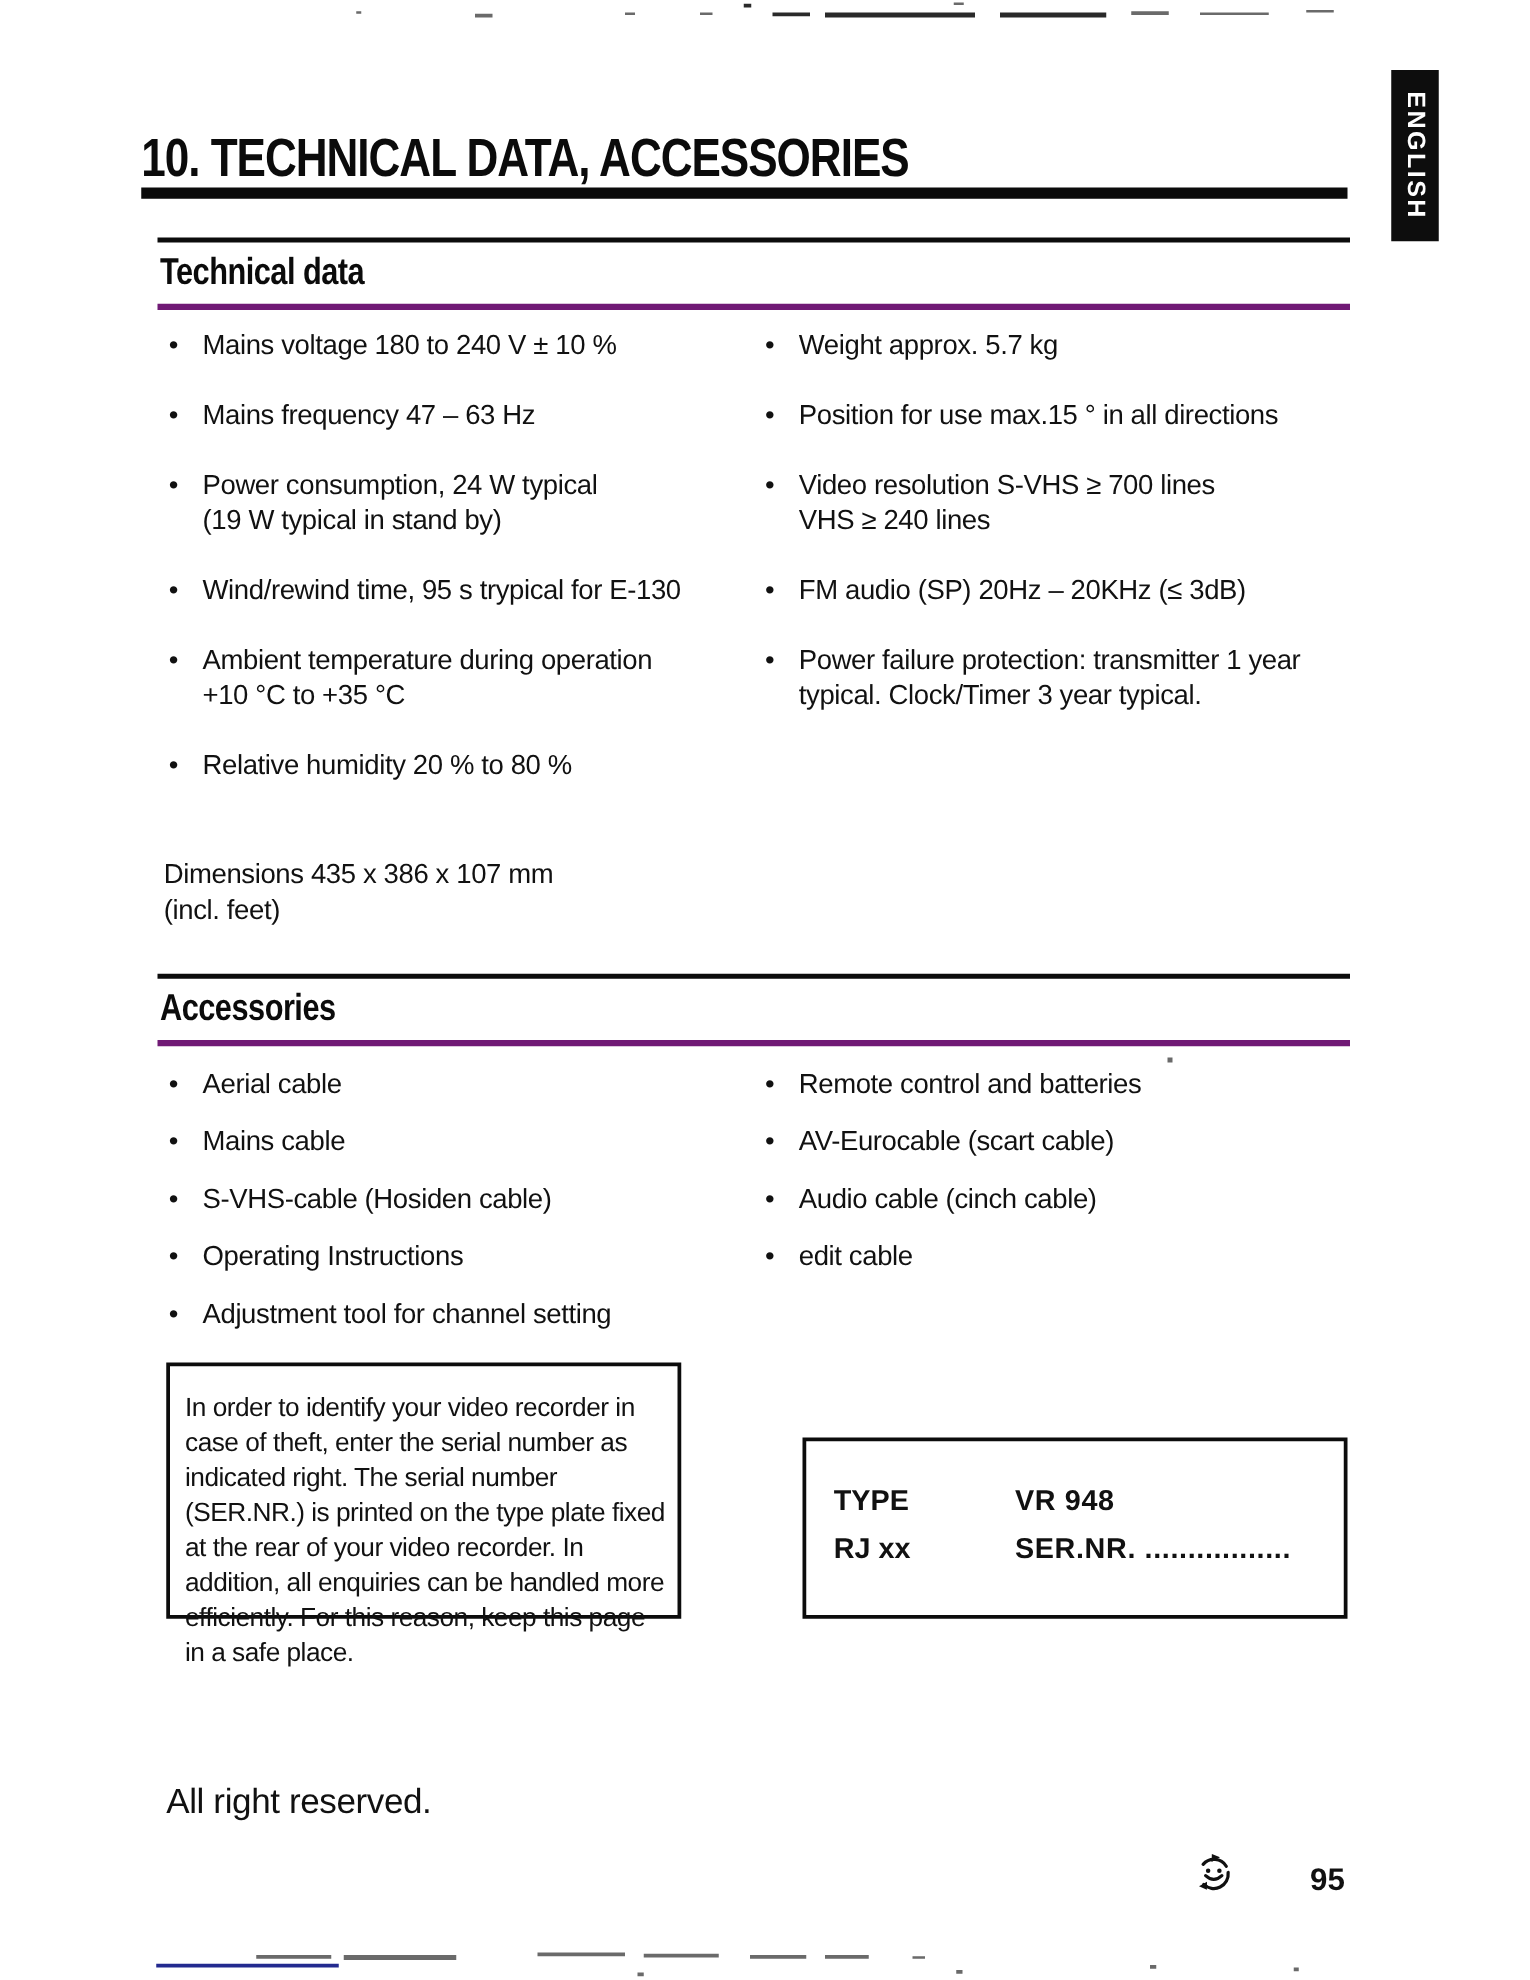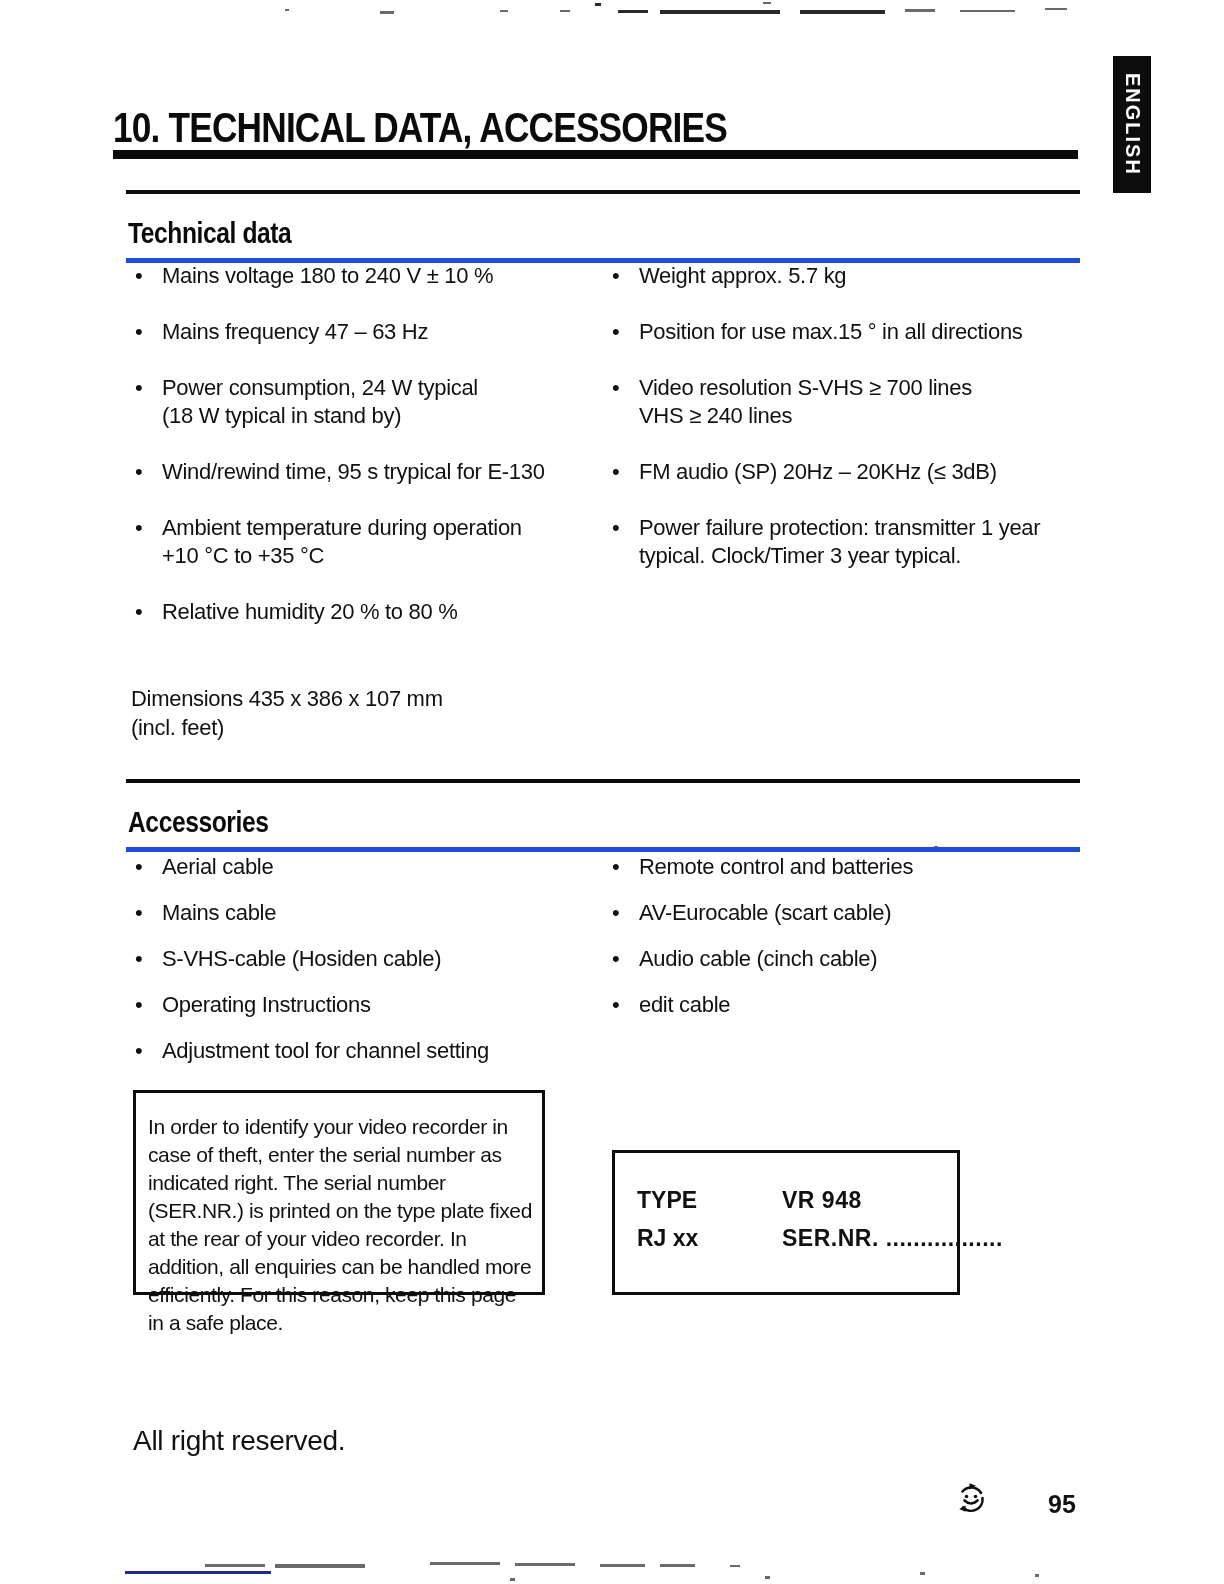--- a/index.html
+++ b/index.html
@@ -27,22 +27,22 @@
     font-size:43px;font-weight:bold;letter-spacing:-1px;
     transform:scaleX(0.82);transform-origin:left top;
     white-space:nowrap;color:#0b0b0b;
   }
   .title-rule{
     position:absolute;left:113px;top:150px;width:965px;height:9px;background:#0b0b0b;
   }
   
   .sec-head{
     position:absolute;left:126px;width:952px;
-    border-top:4px solid #0c0c0c;border-bottom:5px solid #1d4ed8;
-    padding:22px 0 8px 2px;
+    border-top:4px solid #0c0c0c;border-bottom:5px solid #701a75;
+    padding:7px 0 8px 2px;
   }
   .sec-head .txt{
     display:inline-block;font-size:30px;font-weight:bold;letter-spacing:-0.5px;
     transform:scaleX(0.82);transform-origin:left top;white-space:nowrap;color:#0b0b0b;
   }
   .sec-head.tech{top:190px;}
   .sec-head.acc{top:779px;}
   
   .grid{
     position:absolute;left:135px;width:943px;
@@ -61,21 +61,21 @@
   }
   
   .serial-box{
     position:absolute;left:133px;top:1090px;width:412px;height:205px;
     border:3px solid #0c0c0c;box-sizing:border-box;
     padding:20px 10px 0 12px;
   }
   .serial-box p{margin:0;font-size:21px;line-height:28px;letter-spacing:-0.4px;}
   
   .plate-box{
-    position:absolute;left:612px;top:1150px;width:348px;height:145px;
+    position:absolute;left:642px;top:1150px;width:436px;height:145px;
     border:3px solid #0c0c0c;box-sizing:border-box;
   }
   .plate-row{position:absolute;left:22px;font-size:23px;font-weight:bold;white-space:nowrap;}
   .plate-row .val{position:absolute;left:145px;letter-spacing:0.5px;}
   .plate-row.r0{top:34px;}
   .plate-row.r1{top:72px;}
   
   .rights{position:absolute;left:133px;top:1425px;font-size:28px;letter-spacing:-0.3px;}
   .page-num{position:absolute;left:1048px;top:1490px;font-size:25px;font-weight:bold;}
   .recycle{position:absolute;left:953px;top:1481px;width:36px;height:36px;}
@@ -130,21 +130,21 @@
       <div>Mains frequency 47 – 63 Hz</div>
     </div>
     <div class="cell">
       <span class="dot">•</span>
       <div>Position for use max.15 ° in all directions</div>
     </div>
 
     <div class="cell">
       <span class="dot">•</span>
       <div>Power consumption, 24 W typical</div>
-      <div>(18 W typical in stand by)</div>
+      <div>(19 W typical in stand by)</div>
     </div>
     <div class="cell">
       <span class="dot">•</span>
       <div>Video resolution S-VHS ≥ 700 lines</div>
       <div>VHS ≥ 240 lines</div>
     </div>
 
     <div class="cell">
       <span class="dot">•</span>
       <div>Wind/rewind time, 95 s trypical for E-130</div>

